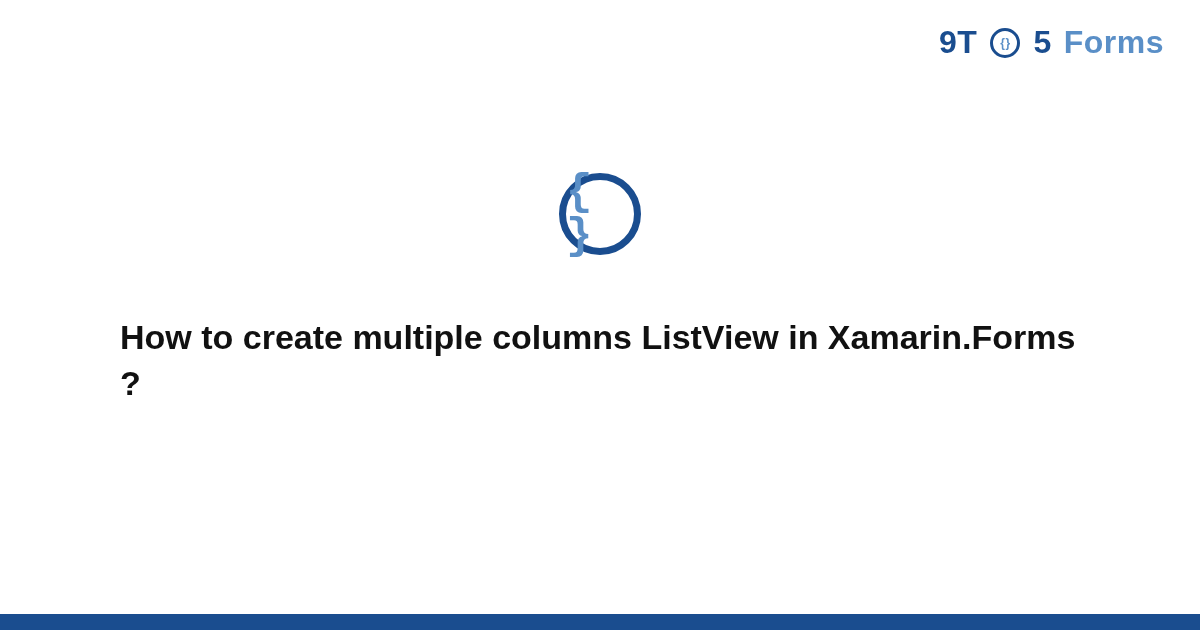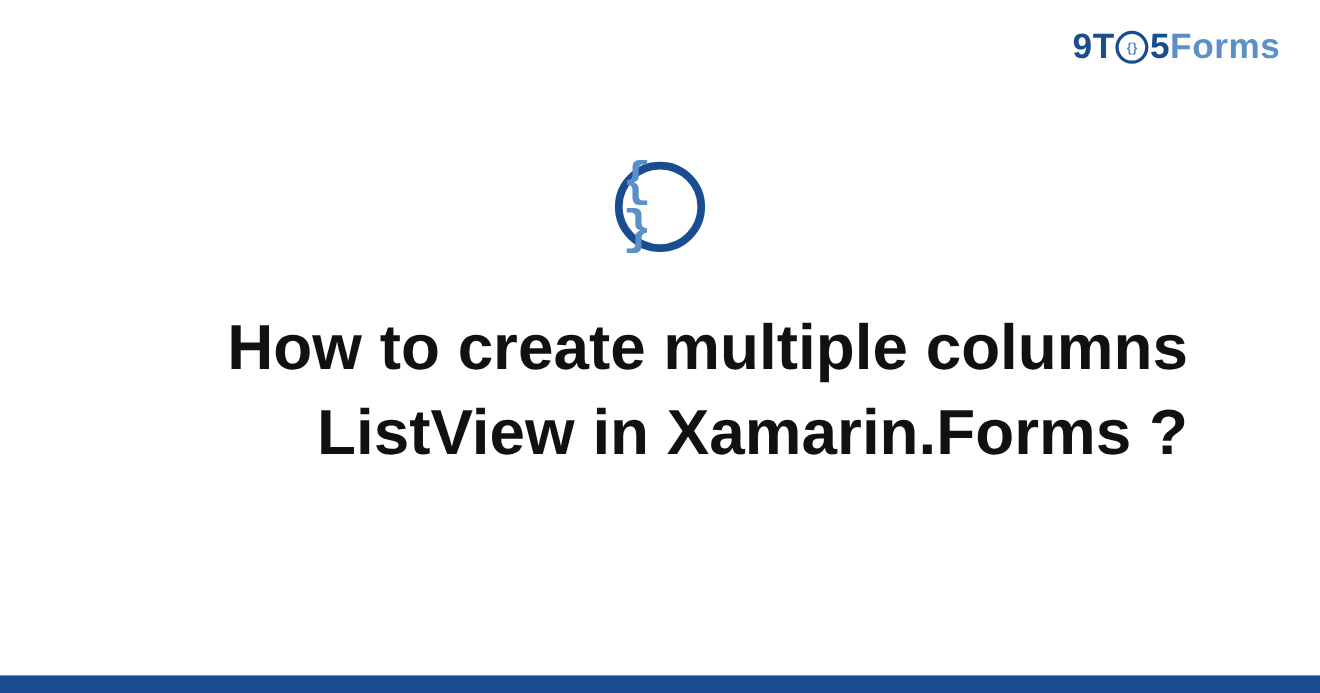--- a/index.html
+++ b/index.html
@@ -1,18 +1,19 @@
 <!DOCTYPE html>
 <html><head>
   <meta charset="utf-8">
   <style>
     * {
       margin: 0;
       padding: 0;
       box-sizing: border-box;
+      gap: 12px;
     }
     body {
       width: 1200px;
       height: 630px;
       background: #ffffff;
       font-family: Arial, Helvetica, sans-serif;
       position: relative;
       overflow: hidden;
     }
     .logo {
@@ -81,23 +82,23 @@
     .icon-badge .braces {
       color: #5a8fc7;
       font-size: 44px;
       font-weight: 700;
       letter-spacing: 2px;
       font-family: 'Courier New', monospace;
       line-height: 1;
     }
     .title {
       color: #111111;
-      font-size: 58px;
+      font-size: 34px;
       font-weight: 700;
-      text-align: right;
+      text-align: left;
       line-height: 1.35;
       max-width: 960px;
     }
     .footer-bar {
       position: absolute;
       bottom: 0;
       left: 0;
       width: 100%;
       height: 16px;
       background: #1a4d8f;

